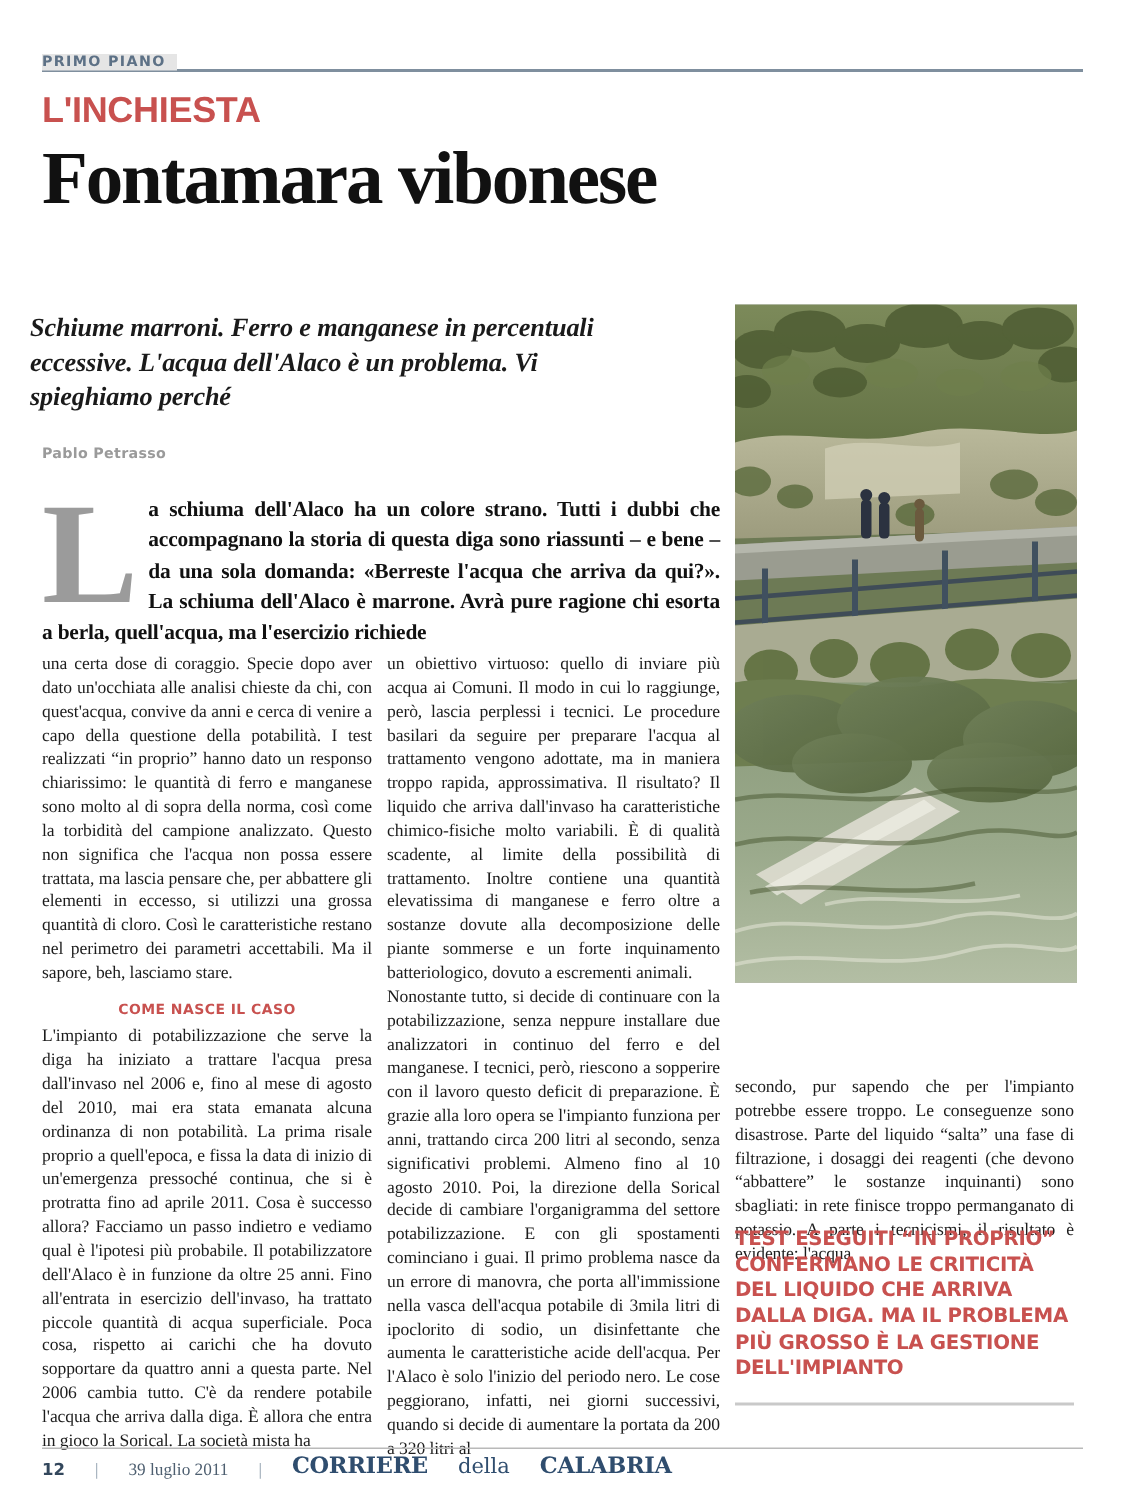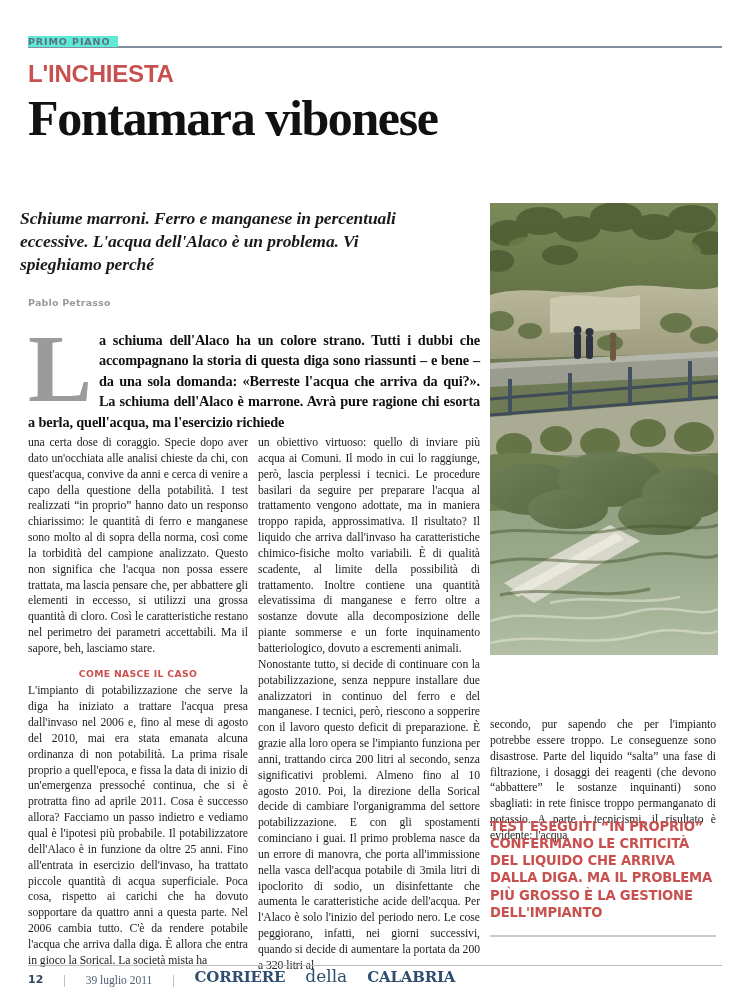--- a/index.html
+++ b/index.html
@@ -35,21 +35,21 @@
   }
   .kicker-section {
     position: absolute;
     left: 28px;
     top: 36px;
     font-family: "DejaVu Sans", sans-serif;
     font-weight: bold;
     font-size: 9.5px;
     letter-spacing: 0.9px;
     color: #5d7186;
-    background: #5eead4;
+    background: #e5e5e5;
     padding-right: 8px;
     z-index: 3;
     text-transform: uppercase;
   }
 
   
   .headline-block {
     position: absolute;
     left: 28px;
     top: 62px;
@@ -219,21 +219,21 @@
   .footer .brand-b {
     font-family: "DejaVu Serif", serif;
     font-weight: bold;
     font-size: 15px;
     letter-spacing: -0.2px;
     color: #2f4d6e;
     text-transform: uppercase;
   }
   .footer .brand-mid {
     font-family: "DejaVu Serif", serif;
-    font-size: 17px;
+    font-size: 14px;
     color: #2f4d6e;
     margin-top: 48px;
   }
 </style>
 </head>
 <body>
 
 <div class="page">
 
   <div class="section-rule"></div>

